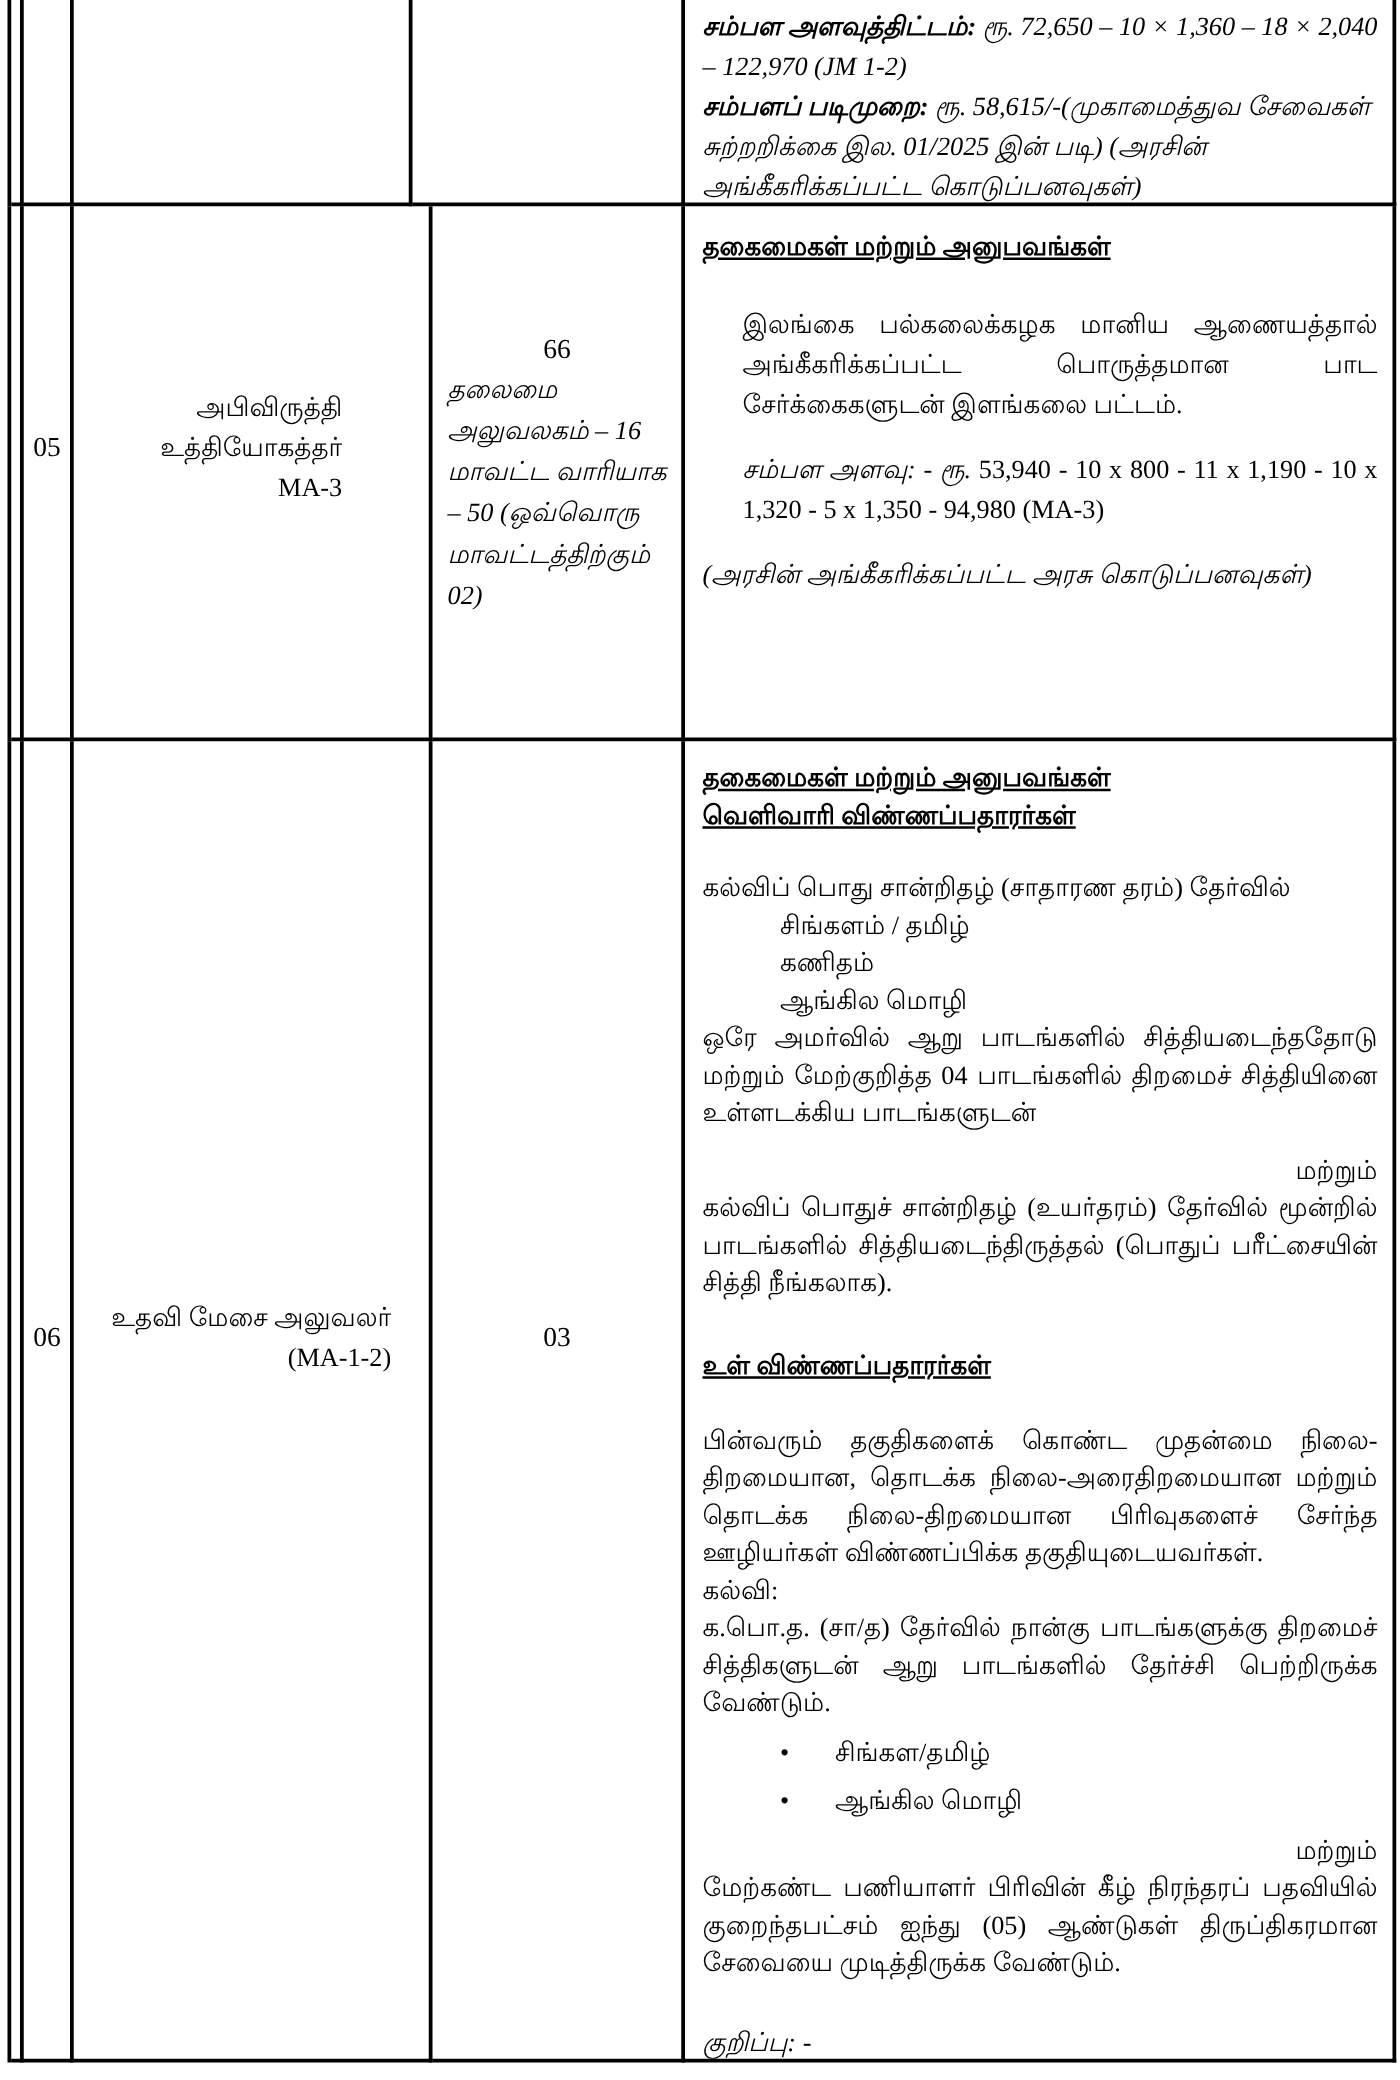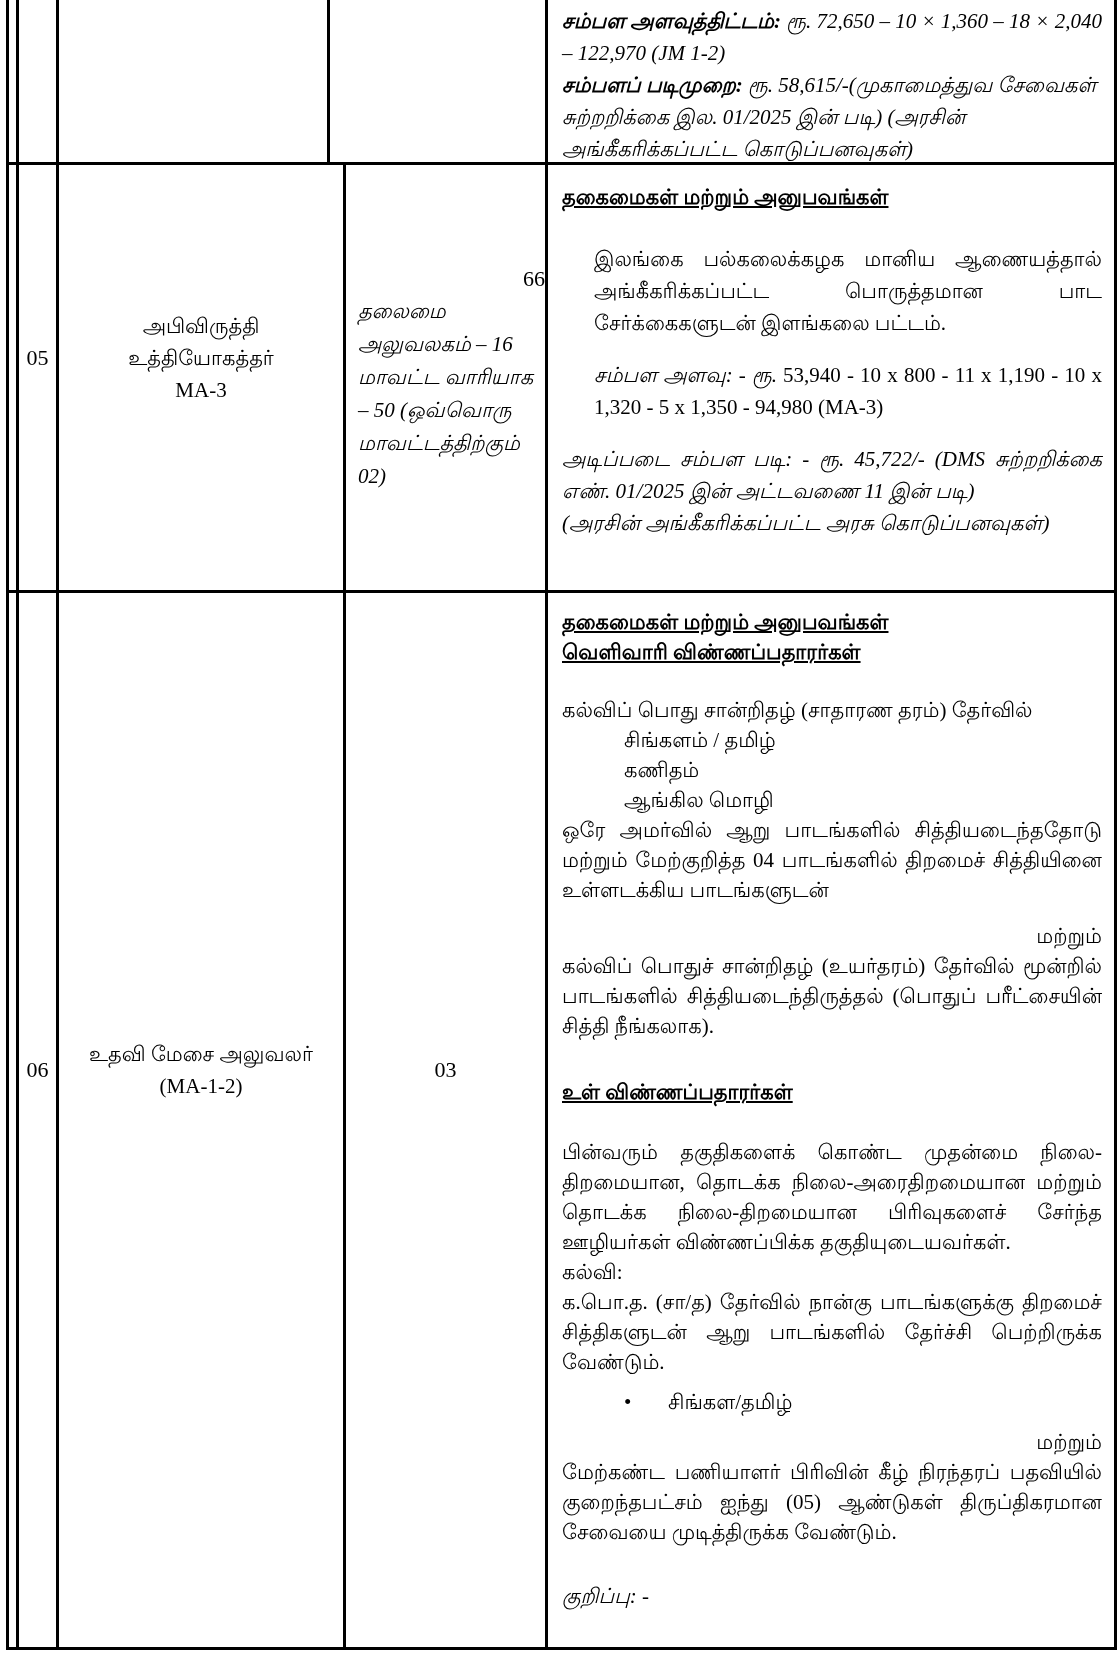--- a/index.html
+++ b/index.html
@@ -32,23 +32,23 @@
   .ctr  { text-align: right; }
   .mb30 { margin-bottom: 30px; }
   .mb20 { margin-bottom: 20px; margin-left: 32px; }
   .mb24 { margin-bottom: 36px; }
   .mb16 { margin-bottom: 16px; }
   .mb12 { margin-bottom: 28px; }
   .mb10 { margin-bottom: 10px; }
   .subj { padding-left: 62px; }
   
   .vmid { display: flex; flex-direction: column; justify-content: center; align-items: center; font-size: 22px; }
-  .post-cell { text-align: center; line-height: 32px; font-size: 21px; }
+  .post-cell { text-align: right; line-height: 32px; font-size: 21px; }
   .count-cell { font-size: 21px; line-height: 33px; }
-  .count-num { text-align: right; width: 100%; font-size: 22px; }
+  .count-num { text-align: center; width: 100%; font-size: 22px; }
   .count-detail { width: 100%; padding: 0 6px 0 12px; text-align: left; }
   .up50 { position: relative; top: -50px; }
   .up20 { position: relative; top: -20px; }
   ul.bullets { list-style: none; padding-left: 62px; margin: 6px 0 10px 0; }
   ul.bullets li { margin-bottom: 8px; }
   ul.bullets .dot { display: inline-block; width: 44px; }
   .note { margin-top: 34px; }
 </style>
 </head>
 <body>
@@ -80,21 +80,20 @@
         </div>
       </div>
       <div class="cell vmid count-cell">
         <div class="count-num">66</div>
         <div class="count-detail i">தலைமை அலுவலகம் – 16 மாவட்ட வாரியாக – 50 (ஒவ்வொரு மாவட்டத்திற்கும் 02)</div>
       </div>
       <div class="cell desc">
         <p class="heading mb30">தகைமைகள் மற்றும் அனுபவங்கள்</p>
         <p class="just mb20">இலங்கை பல்கலைக்கழக மானிய ஆணையத்தால் அங்கீகரிக்கப்பட்ட பொருத்தமான பாட சேர்க்கைகளுடன் இளங்கலை பட்டம்.</p>
         <p class="just mb20"><span class="i">சம்பள அளவு: - ரூ. </span><span>53,940 - 10 x 800 - 11 x 1,190 - 10 x 1,320 - 5 x 1,350 - 94,980 (MA-3)</span></p>
-        <p class="just"><span class="i">அடிப்படை சம்பள படி: - ரூ. </span><span class="i">45,722/- (DMS சுற்றறிக்கை எண். 01/2025 இன் அட்டவணை 11 இன் படி)</span></p>
         <p class="i">(அரசின் அங்கீகரிக்கப்பட்ட அரசு கொடுப்பனவுகள்)</p>
       </div>
     </div>
 
     <div class="row row-06">
       <div class="cell"></div>
       <div class="cell vmid">
         <div class="up50">06</div>
       </div>
       <div class="cell vmid post-cell">
@@ -115,20 +114,21 @@
         <div class="subj">ஆங்கில மொழி</div>
         <p class="just mb16">ஒரே அமர்வில் ஆறு பாடங்களில் சித்தியடைந்ததோடு மற்றும் மேற்குறித்த 04 பாடங்களில் திறமைச் சித்தியினை உள்ளடக்கிய பாடங்களுடன்</p>
         <p class="ctr">மற்றும்</p>
         <p class="just mb24">கல்விப் பொதுச் சான்றிதழ் (உயர்தரம்) தேர்வில் மூன்றில் பாடங்களில் சித்தியடைந்திருத்தல் (பொதுப் பரீட்சையின் சித்தி நீங்கலாக).</p>
         <p class="heading mb30">உள் விண்ணப்பதாரர்கள்</p>
         <p class="just">பின்வரும் தகுதிகளைக் கொண்ட முதன்மை நிலை-திறமையான, தொடக்க நிலை-அரைதிறமையான மற்றும் தொடக்க நிலை-திறமையான பிரிவுகளைச் சேர்ந்த ஊழியர்கள் விண்ணப்பிக்க தகுதியுடையவர்கள்.</p>
         <p>கல்வி:</p>
         <p class="just mb10">க.பொ.த. (சா/த) தேர்வில் நான்கு பாடங்களுக்கு திறமைச் சித்திகளுடன் ஆறு பாடங்களில் தேர்ச்சி பெற்றிருக்க வேண்டும்.</p>
         <ul class="bullets">
           <li><span class="dot">•</span><span>சிங்கள/தமிழ்</span></li>
+          <li><span class="dot">•</span><span>ஆங்கில மொழி</span></li>
         </ul>
         <p class="ctr">மற்றும்</p>
         <p class="just">மேற்கண்ட பணியாளர் பிரிவின் கீழ் நிரந்தரப் பதவியில் குறைந்தபட்சம் ஐந்து (05) ஆண்டுகள் திருப்திகரமான சேவையை முடித்திருக்க வேண்டும்.</p>
         <p class="i note">குறிப்பு: -</p>
       </div>
     </div>
 
   </div>
 </div>
 

